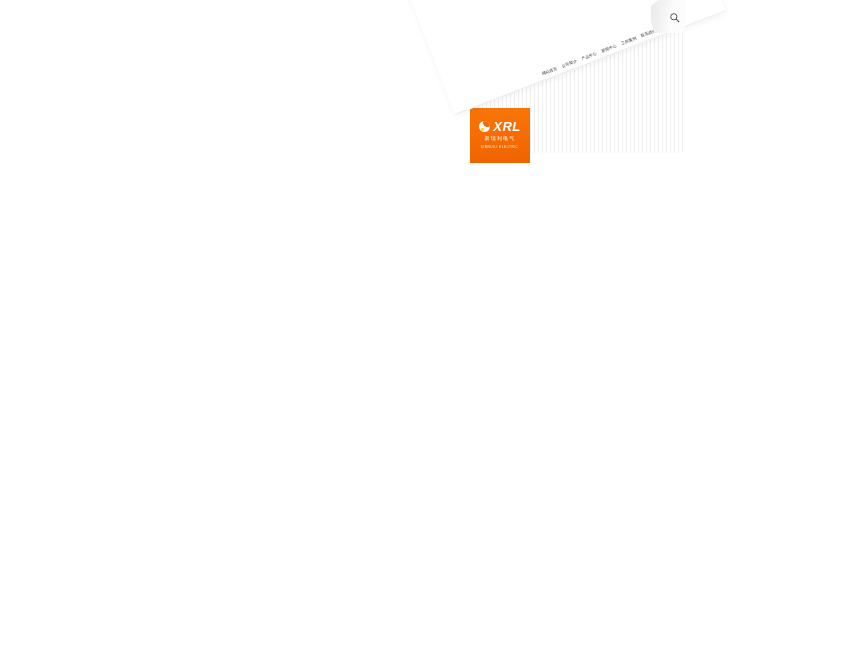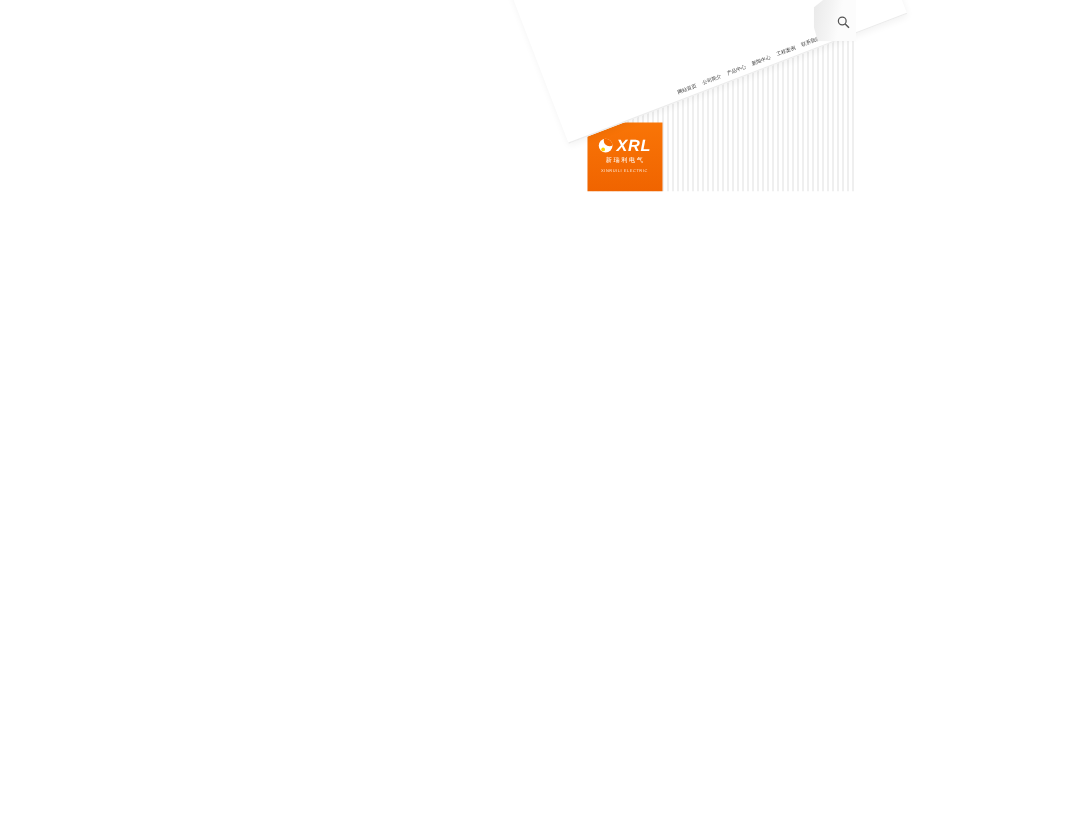--- a/index.html
+++ b/index.html
@@ -8,21 +8,21 @@
 
   
   .stripes{
     position:absolute;left:470px;top:8px;width:214px;height:145px;
     background:repeating-linear-gradient(to right,#efefef 0 1px,#ffffff 1px 4px);
     z-index:1;
   }
 
   
   .logo-block{
-    position:absolute;left:470px;top:98px;width:60px;height:55px;
+    position:absolute;left:470px;top:108px;width:60px;height:55px;
     background:linear-gradient(180deg,#f97507 0%,#f06400 100%);
     z-index:2;display:flex;flex-direction:column;align-items:center;
     padding-top:12px;box-sizing:border-box;color:#fff;
   }
   .logo-row{display:flex;align-items:center;gap:3px;}
   .logo-mark{position:relative;width:11px;height:11px;border-radius:50%;background:#ffffff;overflow:hidden;flex:0 0 auto;}
   .logo-mark::after{content:"";position:absolute;left:4px;top:-3px;width:9px;height:9px;border-radius:50%;background:#f56a00;}
   .logo-mark::before{content:"";position:absolute;left:2px;bottom:1px;width:3px;height:3px;border-radius:50%;background:#ffd200;z-index:2;}
   .logo-text{font-size:13px;font-weight:bold;font-style:italic;letter-spacing:0.5px;line-height:1;}
   .logo-subtitle{margin-top:3px;font-size:8px;letter-spacing:2px;white-space:nowrap;transform:scale(0.62);transform-origin:center top;line-height:1;}

